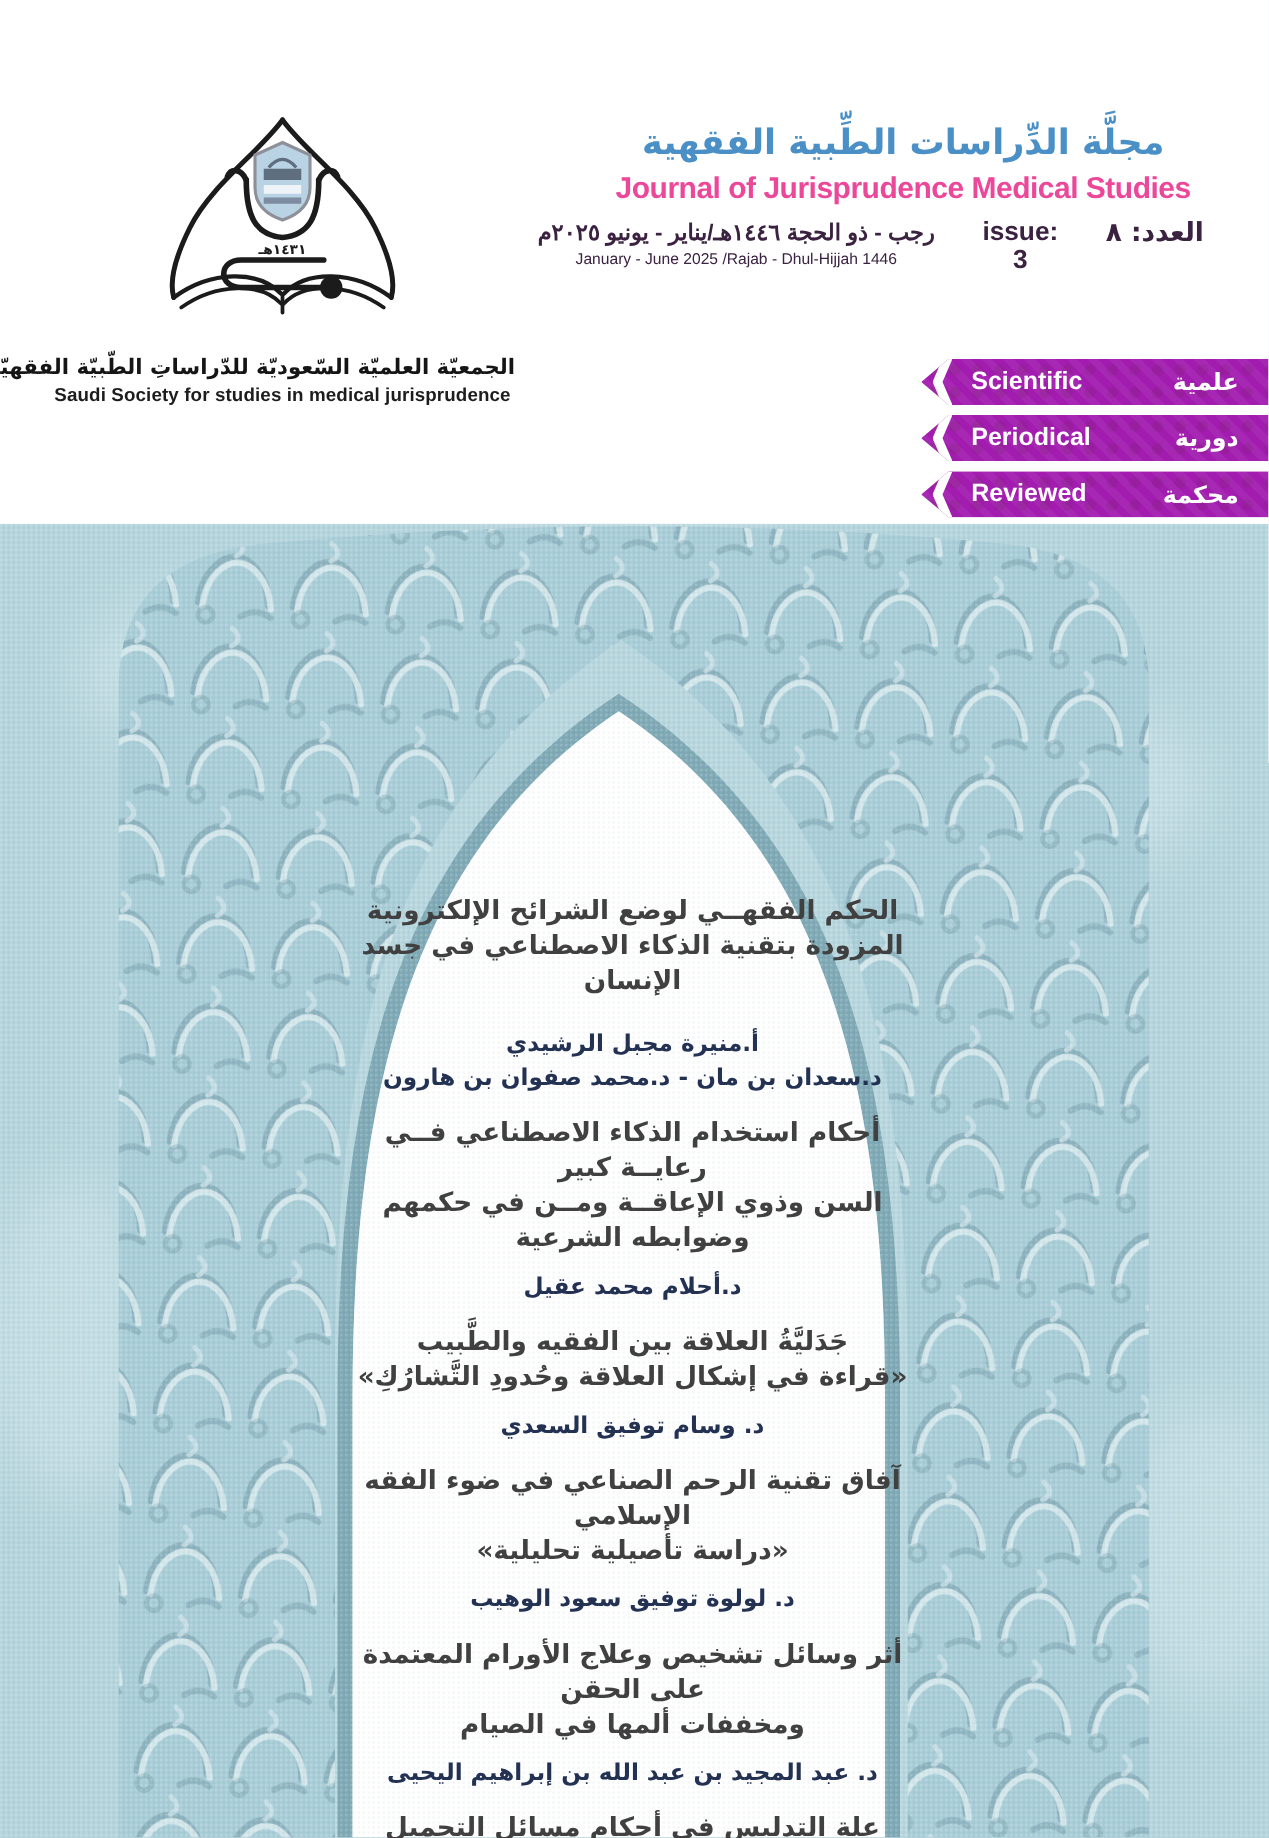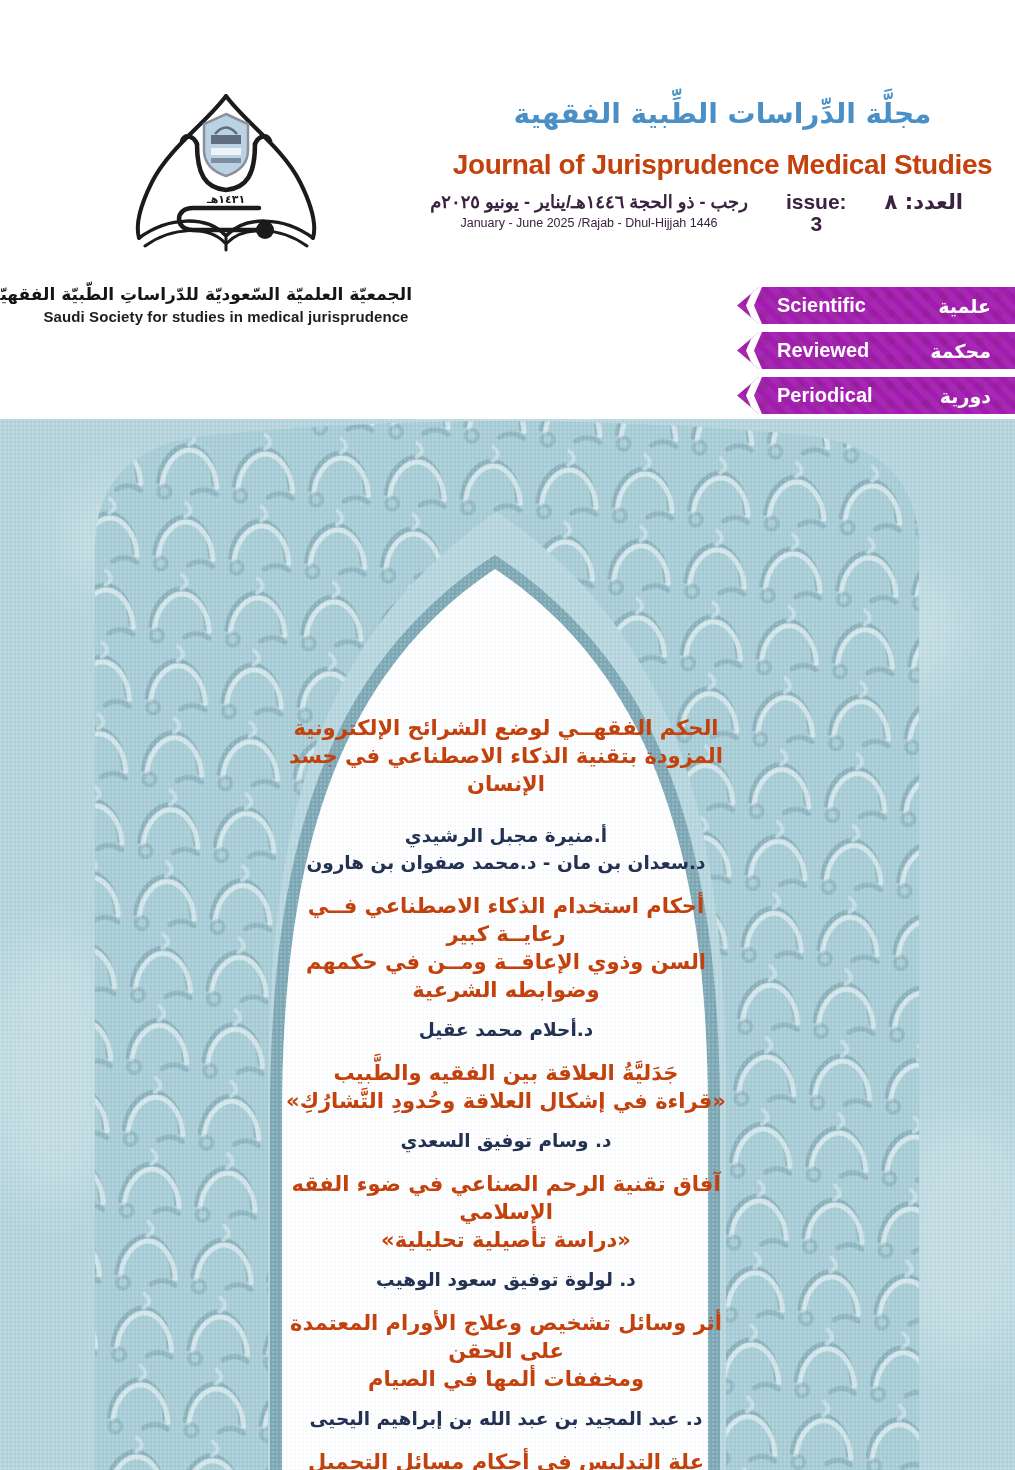--- a/index.html
+++ b/index.html
@@ -9,21 +9,21 @@
   
   .masthead{position:absolute;top:0;left:0;width:1015px;height:419px;background:#ffffff;}
   .logo-block{position:absolute;left:40px;top:88px;width:372px;text-align:center;}
   .logo-block svg{display:block;margin:0 auto;}
   .society-ar{direction:rtl;font-size:17px;font-weight:bold;color:#151515;white-space:nowrap;margin-top:6px;
               font-family:"DejaVu Sans",sans-serif;}
   .society-en{font-size:15px;font-weight:bold;color:#1d1d1d;margin-top:4px;letter-spacing:0.1px;}
   .journal-block{position:absolute;left:450px;top:92px;width:545px;text-align:center;}
   .journal-title-ar{direction:rtl;font-size:28px;line-height:1.55;font-weight:bold;color:#4a90c6;
                     white-space:nowrap;font-family:"DejaVu Sans",sans-serif;}
-  .journal-title-en{font-size:28px;font-weight:bold;color:#c2410c;letter-spacing:-0.4px;margin-top:14px;}
+  .journal-title-en{font-size:24px;font-weight:bold;color:#ec4899;letter-spacing:-0.4px;margin-top:2px;}
   .issue-row{display:flex;flex-direction:row;justify-content:flex-end;align-items:flex-start;
              gap:38px;margin-top:10px;padding-right:32px;color:#3a2240;}
   .dates{display:flex;flex-direction:column;align-items:center;}
   .date-ar{direction:rtl;font-size:18px;font-weight:bold;white-space:nowrap;font-family:Liberation Sans, sans-serif;}
   .date-en{font-size:12.5px;font-weight:normal;white-space:nowrap;margin-top:3px;}
   .issue-en{font-size:21px;font-weight:bold;line-height:22px;}
   .issue-ar{direction:rtl;font-size:21px;font-weight:bold;line-height:22px;white-space:nowrap;
             font-family:"DejaVu Sans",sans-serif;}
   
   .badges{position:absolute;right:0;top:287px;width:278px;}
@@ -40,21 +40,21 @@
   .badge-en{font-size:20px;font-weight:bold;color:#ffffff;position:relative;z-index:1;}
   .badge-ar{direction:rtl;font-size:19px;font-weight:bold;color:#ffffff;position:relative;z-index:1;
             font-family:"DejaVu Sans",sans-serif;}
   
   .cover-art{position:absolute;top:419px;left:0;width:1015px;height:1051px;}
   .cover-art > svg{position:absolute;top:0;left:0;}
   .toc{position:absolute;left:280px;top:295px;width:452px;text-align:center;
        font-family:"DejaVu Sans",sans-serif;}
   .article{margin-bottom:16px;}
   .article-title{direction:rtl;white-space:pre-line;font-size:21px;line-height:28px;font-weight:bold;
-                 color:#c2410c;margin:0;}
+                 color:#404040;margin:0;}
   .article-authors{direction:rtl;white-space:pre-line;font-size:18.5px;line-height:27px;font-weight:bold;
                  color:#233153;margin-top:12px;}
   .article.first .article-authors{margin-top:24px;}
 </style>
 </head>
 <body>
 
 <div class="page">
 
   <header class="masthead">
@@ -104,27 +104,27 @@
     </div>
 
     <div class="badges">
       <div class="badge">
         <span class="notch"></span>
         <span class="badge-en">Scientific</span>
         <span class="badge-ar">علمية</span>
       </div>
       <div class="badge">
         <span class="notch"></span>
+        <span class="badge-en">Periodical</span>
+        <span class="badge-ar">دورية</span>
+      </div>
+      <div class="badge">
+        <span class="notch"></span>
         <span class="badge-en">Reviewed</span>
         <span class="badge-ar">محكمة</span>
-      </div>
-      <div class="badge">
-        <span class="notch"></span>
-        <span class="badge-en">Periodical</span>
-        <span class="badge-ar">دورية</span>
       </div>
     </div>
   </header>
 
   <section class="cover-art">
     <svg width="1015" height="1051" viewBox="0 0 1015 1051">
       <defs>
         <pattern id="weave" width="4" height="4" patternUnits="userSpaceOnUse">
           <rect width="2" height="2" fill="rgba(255,255,255,0.16)"></rect>
           <rect x="2" y="2" width="2" height="2" fill="rgba(40,90,110,0.05)"></rect>

